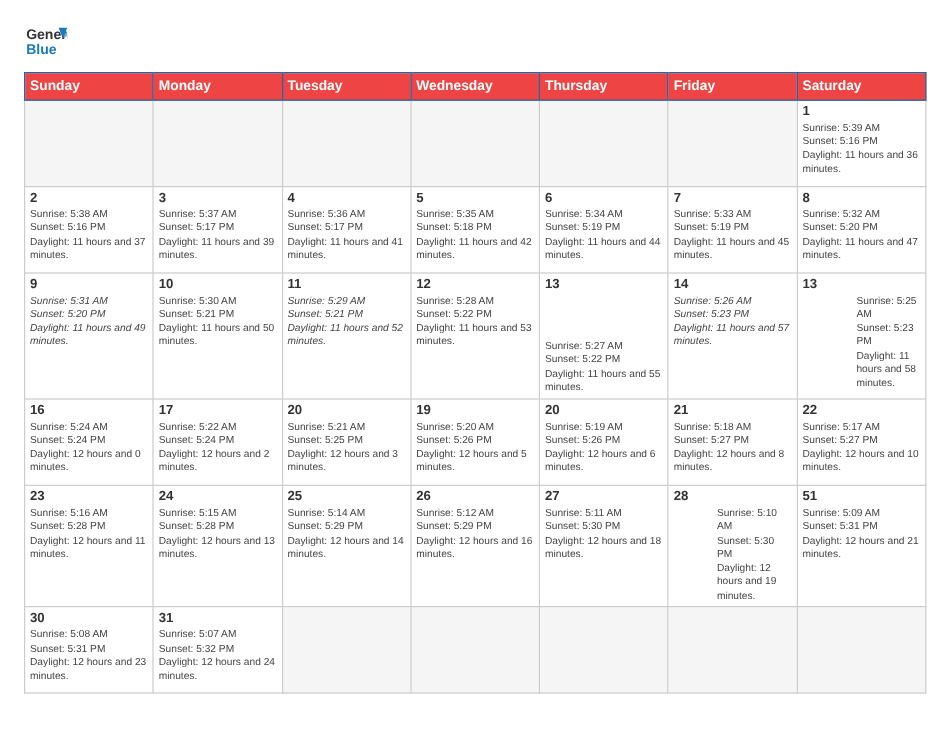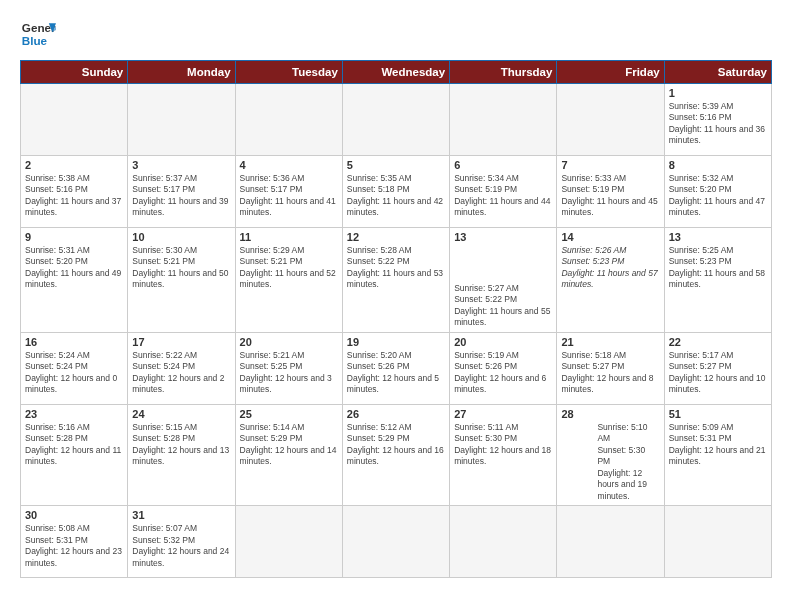--- a/index.html
+++ b/index.html
@@ -43,26 +43,26 @@
     .subtitle {
       font-size: 14px;
       color: #555;
     }
     .calendar {
       width: 100%;
       border-collapse: collapse;
       border: 1px solid #ccc;
     }
     .calendar th {
-      background-color: #7f1d1d;
+      background-color: #ef4444;
       color: #fff;
       font-size: 11.5px;
       font-weight: bold;
       padding: 5px 4px;
-      text-align: right;
+      text-align: left;
       border: 1px solid #1a6aaf;
     }
     .calendar td {
       width: calc(100% / 7);
       vertical-align: top;
       border: 1px solid #ccc;
       padding: 3px 4px;
       font-size: 9px;
       color: #333;
       height: 72px;
@@ -170,33 +170,33 @@
           <td>
             <span class="day-number">8</span>
             <div class="day-info" style="white-space: pre-line;">Sunrise: 5:32 AM
 Sunset: 5:20 PM
 Daylight: 11 hours and 47 minutes.</div>
           </td>
         </tr>
         <tr>
           <td>
             <span class="day-number">9</span>
-            <div class="day-info" style="white-space: pre-line;">Sunrise: 5:31 AM
+            <div class="day-info" style="white-space: pre-line; font-style: italic;">Sunrise: 5:31 AM
 Sunset: 5:20 PM
 Daylight: 11 hours and 49 minutes.</div>
           </td>
           <td>
             <span class="day-number">10</span>
             <div class="day-info" style="white-space: pre-line;">Sunrise: 5:30 AM
 Sunset: 5:21 PM
 Daylight: 11 hours and 50 minutes.</div>
           </td>
           <td>
             <span class="day-number">11</span>
-            <div class="day-info" style="white-space: pre-line;">Sunrise: 5:29 AM
+            <div class="day-info" style="white-space: pre-line; font-style: italic;">Sunrise: 5:29 AM
 Sunset: 5:21 PM
 Daylight: 11 hours and 52 minutes.</div>
           </td>
           <td>
             <span class="day-number">12</span>
             <div class="day-info" style="white-space: pre-line;">Sunrise: 5:28 AM
 Sunset: 5:22 PM
 Daylight: 11 hours and 53 minutes.</div>
           </td>
           <td>
@@ -206,21 +206,21 @@
 Daylight: 11 hours and 55 minutes.</div>
           </td>
           <td>
             <span class="day-number">14</span>
             <div class="day-info" style="white-space: pre-line; font-style: italic;">Sunrise: 5:26 AM
 Sunset: 5:23 PM
 Daylight: 11 hours and 57 minutes.</div>
           </td>
           <td>
             <span class="day-number">13</span>
-            <div class="day-info" style="white-space: pre-line;">Sunrise: 5:25 AM
+            <div class="day-info" style="white-space: pre-line; margin-left: 45px;">Sunrise: 5:25 AM
 Sunset: 5:23 PM
 Daylight: 11 hours and 58 minutes.</div>
           </td>
         </tr>
         <tr>
           <td>
             <span class="day-number">16</span>
             <div class="day-info" style="white-space: pre-line;">Sunrise: 5:24 AM
 Sunset: 5:24 PM
 Daylight: 12 hours and 0 minutes.</div>

